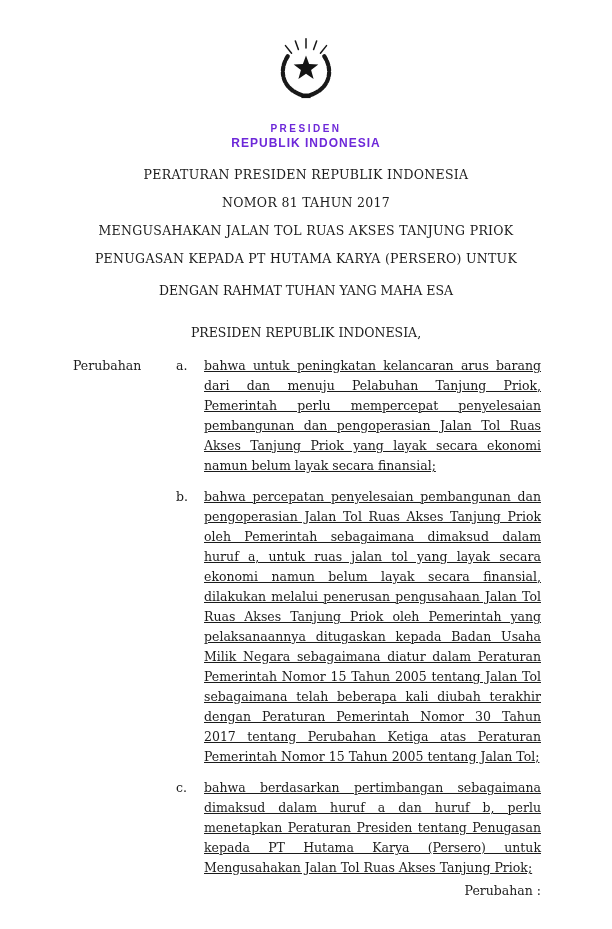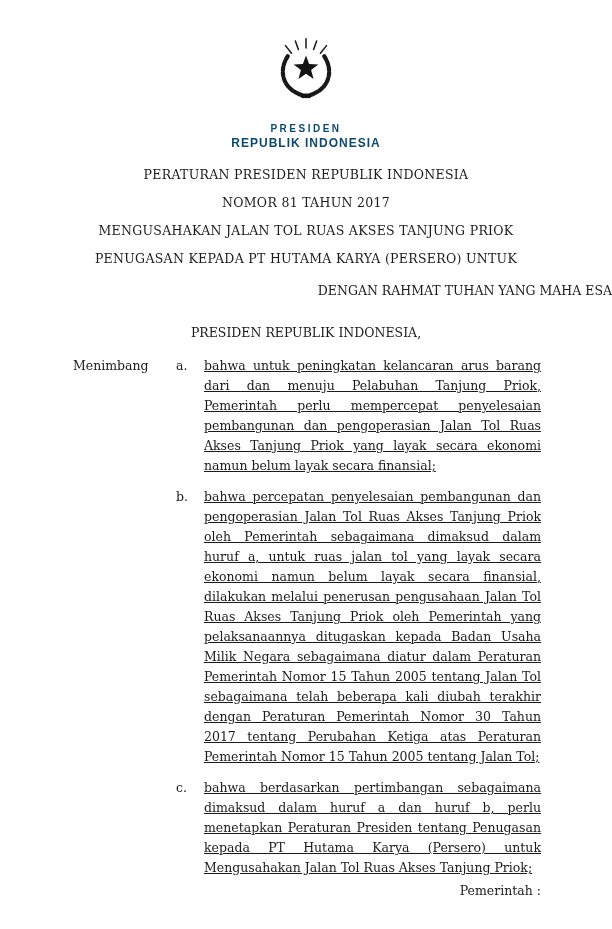--- a/index.html
+++ b/index.html
@@ -13,27 +13,27 @@
     font-family: "DejaVu Serif", serif;
     position: relative;
     overflow: hidden;
   }
   .seal-wrap { padding-top: 32px; text-align: center; }
   .org {
     text-align: center;
     margin-top: 5px;
     font-family: "Liberation Sans", sans-serif;
     font-weight: bold;
-    color: #0c4a6e;
+    color: #6d28d9;
   }
   .org-line1 { font-size: 10px; letter-spacing: 2.5px; }
   .org-line2 { font-size: 12px; letter-spacing: 1px; margin-top: 2px; }
   .title-block { margin-top: 11px; text-align: center; }
   .title-line { font-size: 12.5px; line-height: 28px; letter-spacing: 0.3px; }
-  .invocation { text-align: right; margin-top: 8px; font-size: 12.5px; line-height: 20px; }
+  .invocation { text-align: center; margin-top: 8px; font-size: 12.5px; line-height: 20px; }
   .authority  { text-align: center; margin-top: 22px; font-size: 12.5px; line-height: 20px; }
   .considering {
     margin: 13px 71px 0 73px;
     display: flex;
     align-items: flex-start;
   }
   .label { width: 103px; flex: none; font-size: 12.5px; line-height: 20px; }
   .items { flex: 1; min-width: 0; }
   .item { display: flex; margin-bottom: 11px; }
   .item:last-child { margin-bottom: 0; }
@@ -89,36 +89,36 @@
     <div class="title-line">NOMOR 81 TAHUN 2017</div>
     <div class="title-line">MENGUSAHAKAN JALAN TOL RUAS AKSES TANJUNG PRIOK</div>
     <div class="title-line">PENUGASAN KEPADA PT HUTAMA KARYA (PERSERO) UNTUK</div>
   </div>
 
   <div class="invocation">DENGAN RAHMAT TUHAN YANG MAHA ESA</div>
 
   <div class="authority">PRESIDEN REPUBLIK INDONESIA,</div>
 
   <div class="considering">
-    <div class="label">Menimbang</div>
+    <div class="label">Perubahan</div>
     <div class="items">
 
       <div class="item">
         <span class="letter">a.</span>
         <p>bahwa untuk peningkatan kelancaran arus barang dari dan menuju Pelabuhan Tanjung Priok, Pemerintah perlu mempercepat penyelesaian pembangunan dan pengoperasian Jalan Tol Ruas Akses Tanjung Priok yang layak secara ekonomi namun belum layak secara finansial;</p>
       </div>
 
       <div class="item">
         <span class="letter">b.</span>
         <p>bahwa percepatan penyelesaian pembangunan dan pengoperasian Jalan Tol Ruas Akses Tanjung Priok oleh Pemerintah sebagaimana dimaksud dalam huruf a, untuk ruas jalan tol yang layak secara ekonomi namun belum layak secara finansial, dilakukan melalui penerusan pengusahaan Jalan Tol Ruas Akses Tanjung Priok oleh Pemerintah yang pelaksanaannya ditugaskan kepada Badan Usaha Milik Negara sebagaimana diatur dalam Peraturan Pemerintah Nomor 15 Tahun 2005 tentang Jalan Tol sebagaimana telah beberapa kali diubah terakhir dengan Peraturan Pemerintah Nomor 30 Tahun 2017 tentang Perubahan Ketiga atas Peraturan Pemerintah Nomor 15 Tahun 2005 tentang Jalan Tol;</p>
       </div>
 
       <div class="item">
         <span class="letter">c.</span>
         <p>bahwa berdasarkan pertimbangan sebagaimana dimaksud dalam huruf a dan huruf b, perlu menetapkan Peraturan Presiden tentang Penugasan kepada PT Hutama Karya (Persero) untuk Mengusahakan Jalan Tol Ruas Akses Tanjung Priok;</p>
       </div>
 
     </div>
   </div>
 
-  <div class="catchword">Pemerintah :</div>
+  <div class="catchword">Perubahan :</div>
 
 </div>
 
 </body></html>

